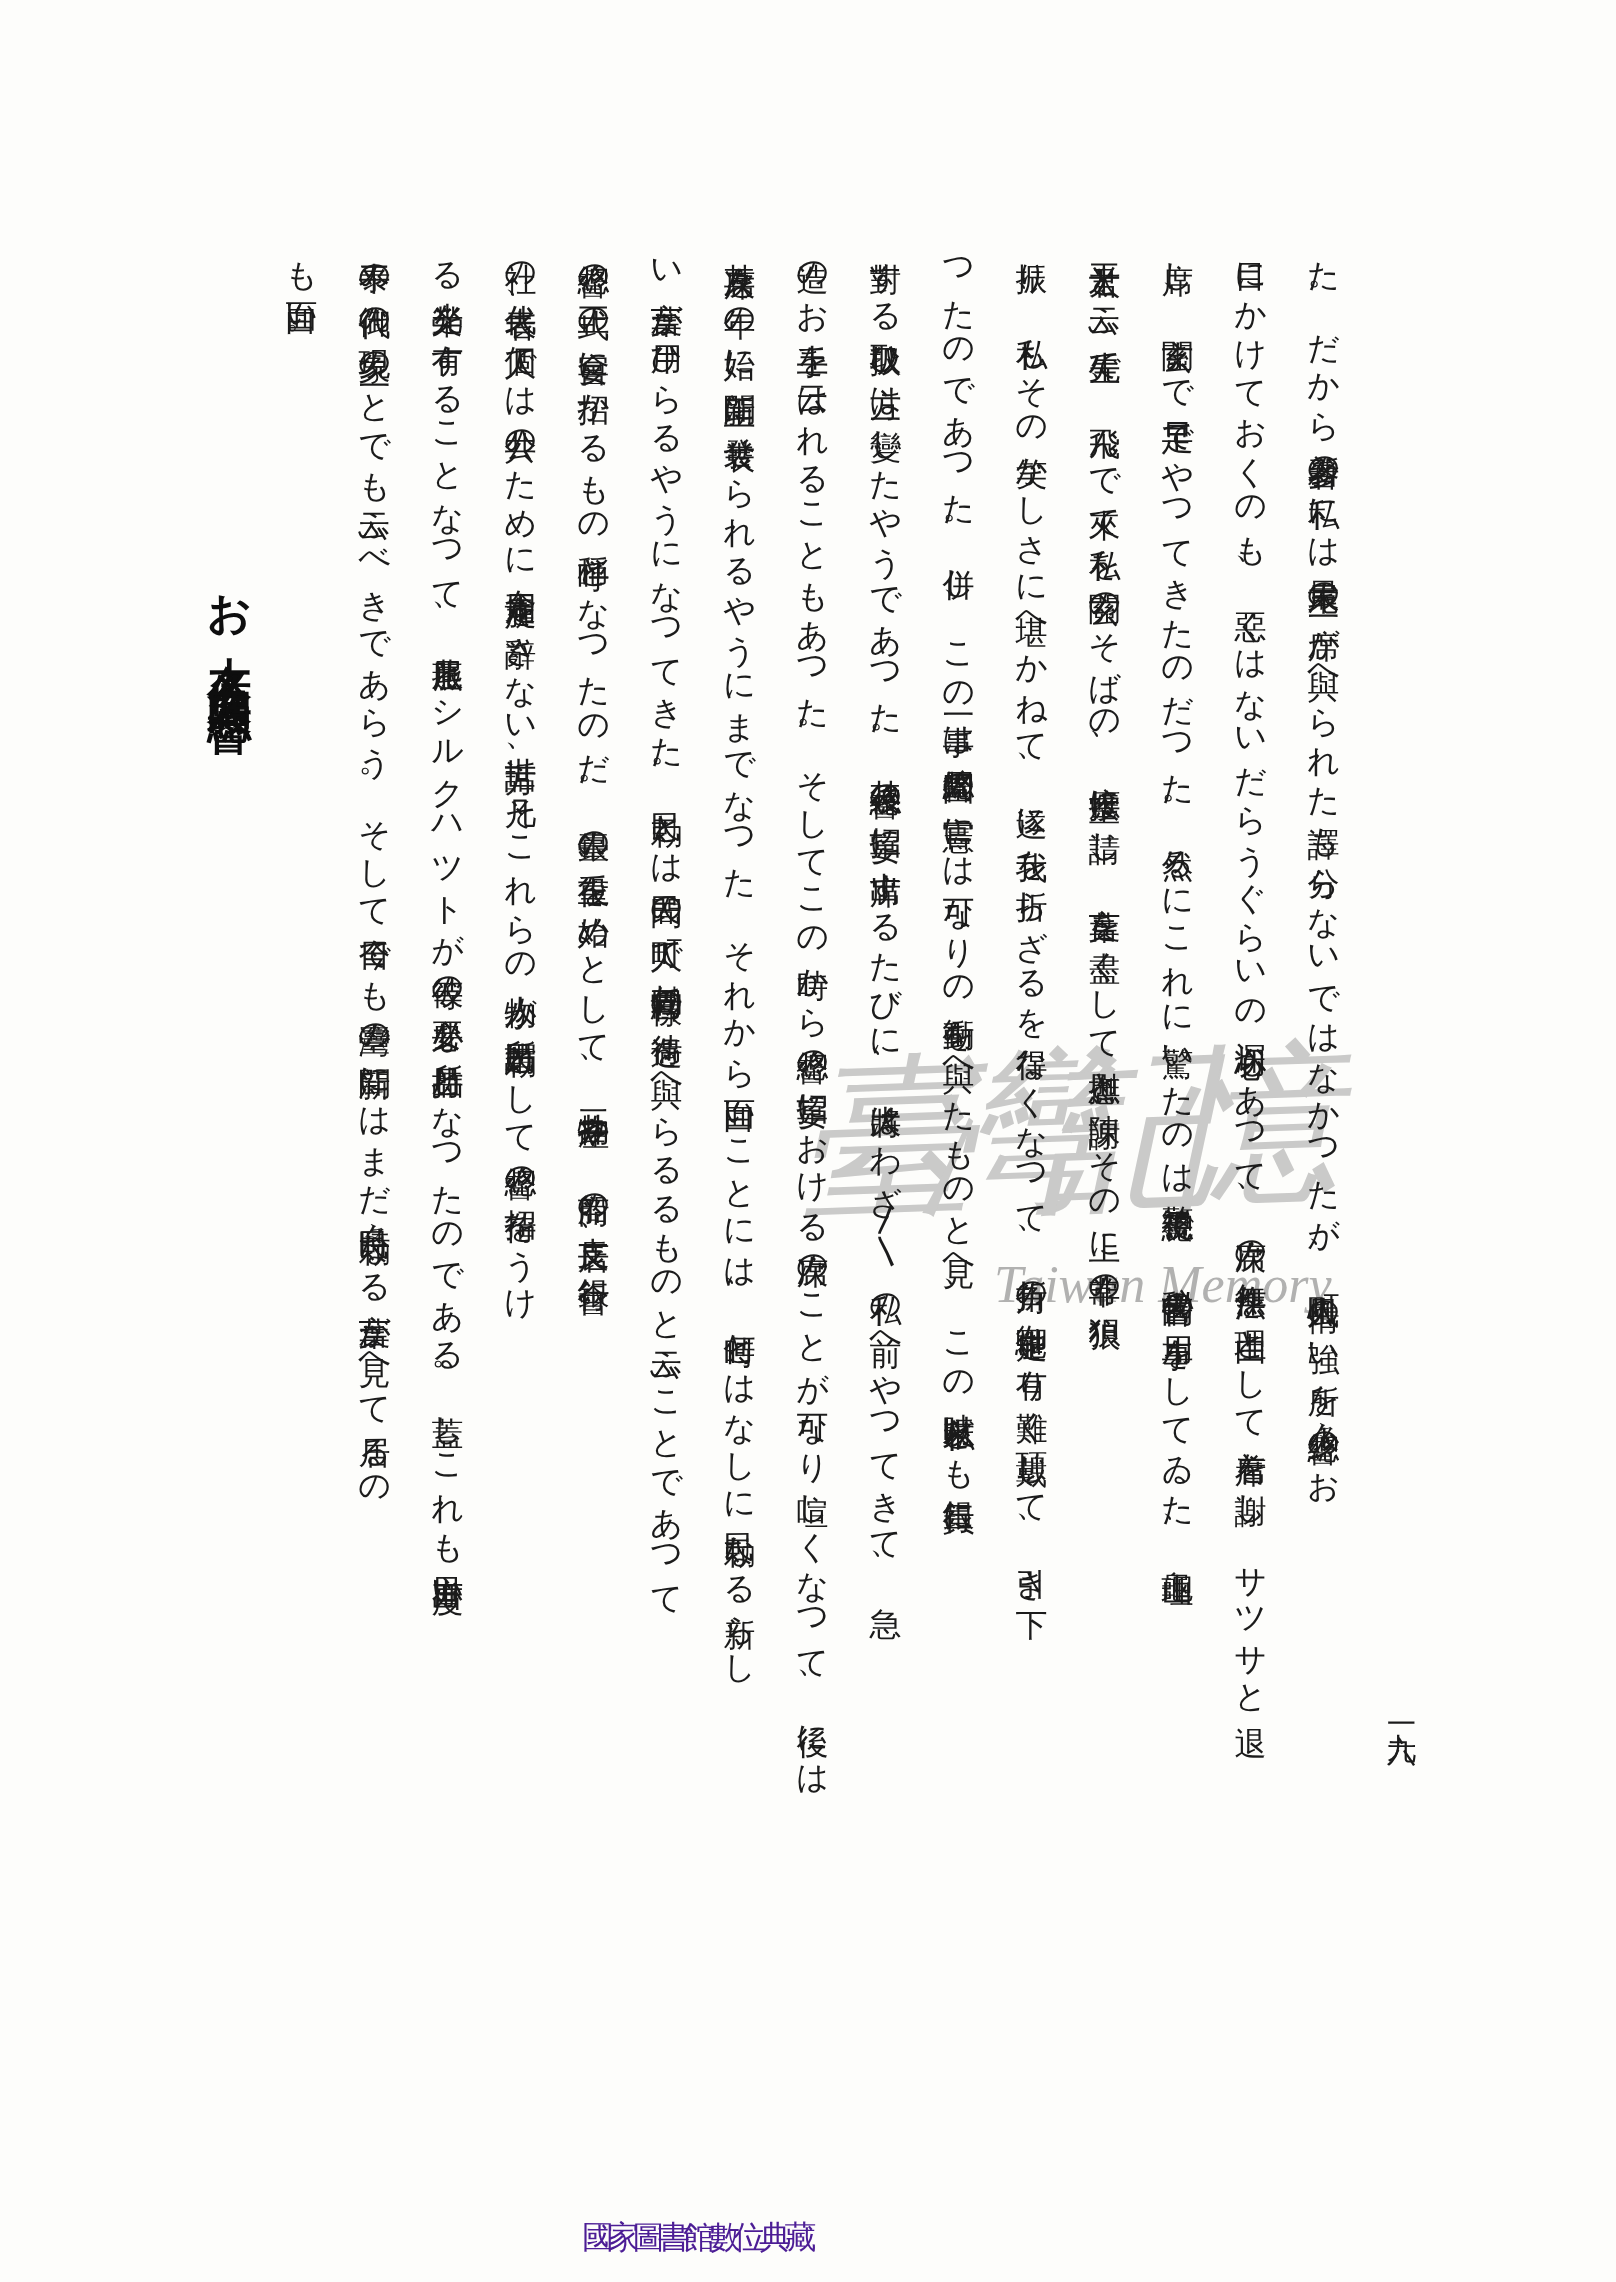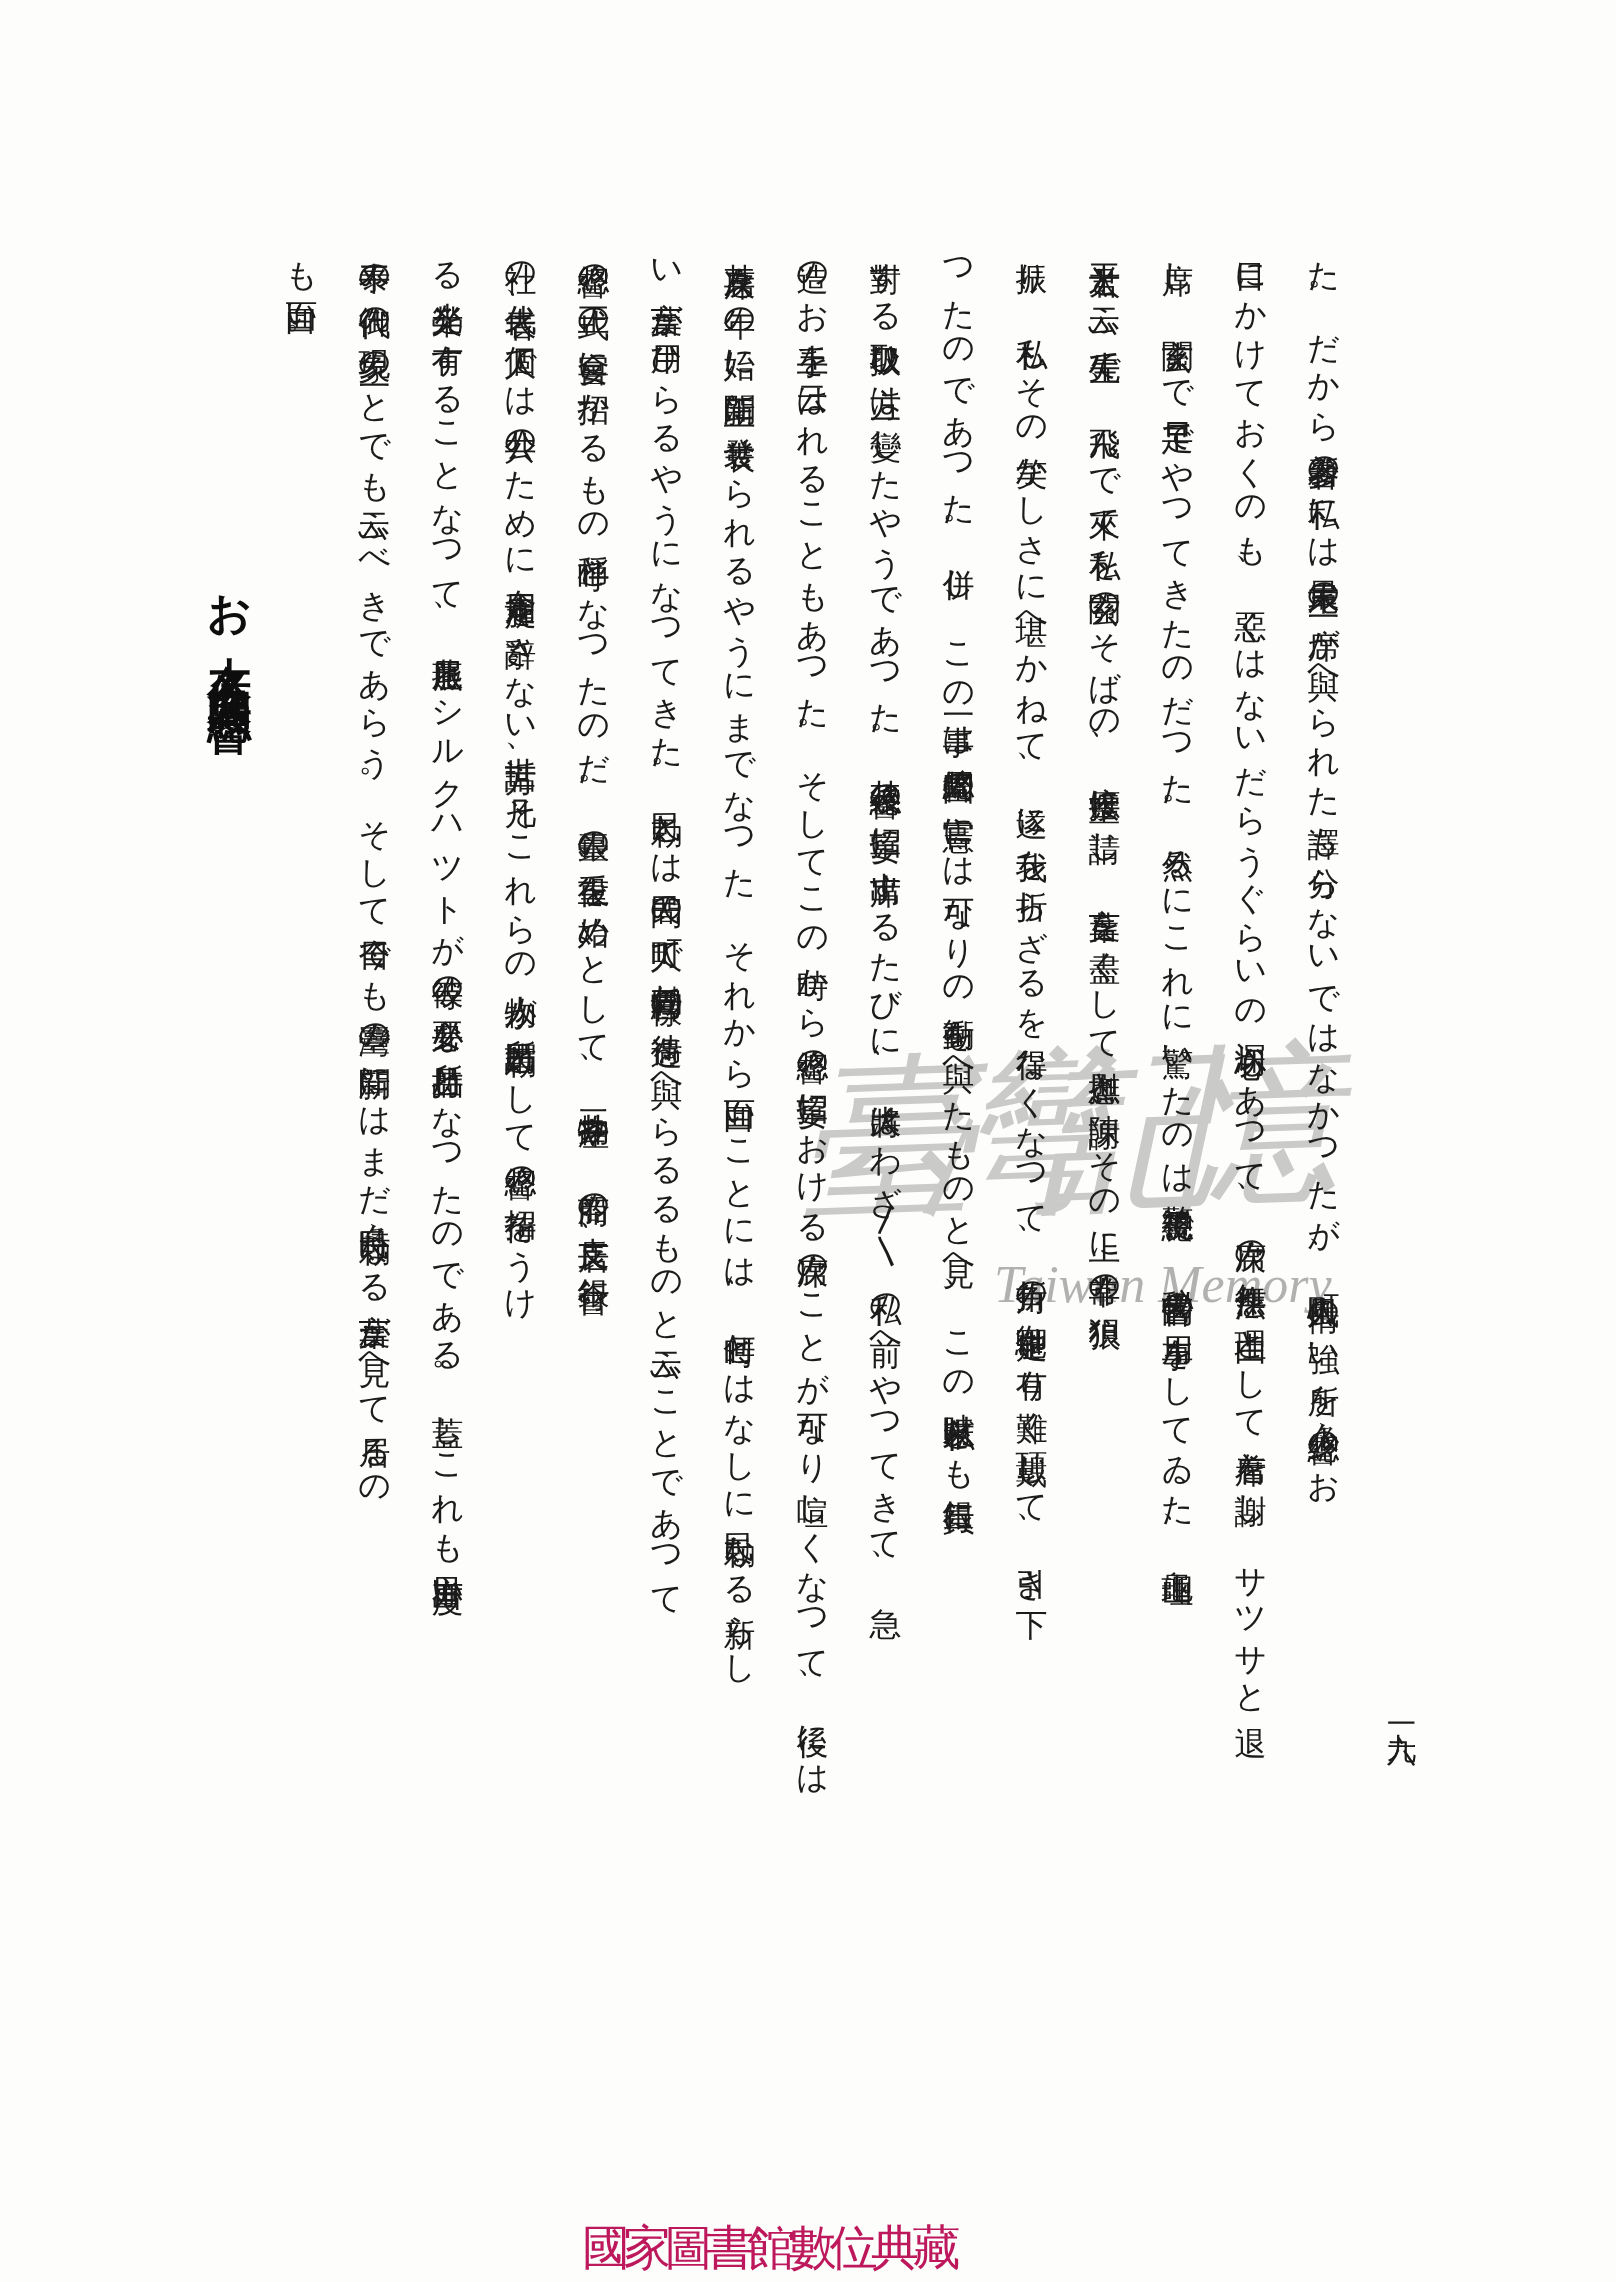--- a/index.html
+++ b/index.html
@@ -68,23 +68,23 @@
     font-style: italic;
     color: #9c9c9c;
     opacity: 0.78;
     white-space: nowrap;
     pointer-events: none;
   }
   
   .footer-caption {
     position: absolute;
     left: 582px; top: 2216px;
-    font-size: 48px;
+    font-size: 32px;
     letter-spacing: -6.7px;
-    color: #be185d;
+    color: #4c1d95;
     white-space: nowrap;
   }
 </style>
 </head>
 <body>
 
 <div class="scan-page">
 
   <div class="watermark-cjk">臺灣記憶</div>
   <div class="watermark-latin">Taiwan Memory</div>

